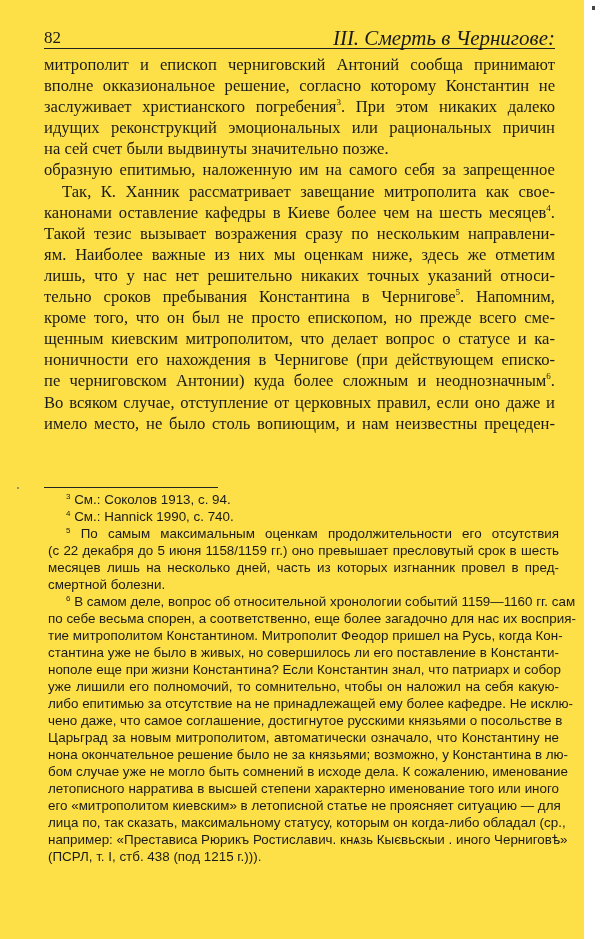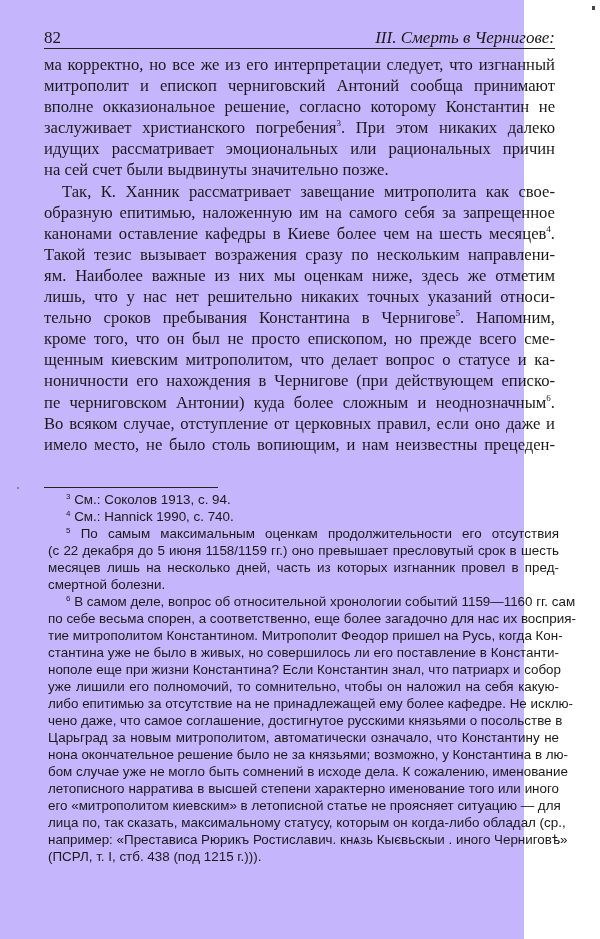--- a/index.html
+++ b/index.html
@@ -1,20 +1,20 @@
 <!DOCTYPE html>
 <html><head>
   <meta charset="utf-8">
   <style>
     html, body { margin: 0; padding: 0; background: #ffffff; }
     body { width: 600px; height: 939px; position: relative; overflow: hidden; color: #1a1a1a; }
-    .page { position: absolute; left: 0; top: 0; width: 524px; height: 939px; background: #c4b5fd; }
+    .page { position: absolute; left: 0; top: 0; width: 584px; height: 939px; background: #fde047; }
     .header { position: absolute; left: 44px; top: 28px; width: 511px; height: 20px; border-bottom: 1.5px solid #222; }
     .page-num { position: absolute; left: 0; top: 0; font-family: "Liberation Serif", serif; font-size: 17px; line-height: 20px; }
-    .running-head { position: absolute; right: 0; top: 0; font-family: "Liberation Serif", serif; font-style: italic; font-size: 17px; line-height: 20px; }
+    .running-head { position: absolute; right: 0; top: 0; font-family: "Liberation Serif", serif; font-style: italic; font-size: 21px; line-height: 20px; }
     .body-text { position: absolute; left: 44px; top: 54px; width: 511px; font-family: "Liberation Serif", serif; font-size: 16.6px; line-height: 21.1px; }
     .line { display: block; white-space: nowrap; text-align: justify; text-align-last: justify; height: 21.1px; }
     .line.last { text-align-last: left; }
     .line.indent { padding-left: 18px; }
     sup { font-size: 9px; line-height: 0; vertical-align: super; }
     .fn-rule { position: absolute; left: 44px; top: 487px; width: 174px; height: 0; border-top: 1.2px solid #222; }
     .footnotes { position: absolute; left: 48px; top: 491px; width: 511px; font-family: Liberation Sans, sans-serif; font-size: 13.4px; line-height: 17px; }
     .fline { display: block; white-space: nowrap; text-align: justify; text-align-last: justify; height: 17px; }
     .fline.indent { padding-left: 18px; }
     .fline.last { text-align-last: left; }
@@ -27,28 +27,27 @@
 
 <div class="page">
   <div class="corner-mark"></div>
 
   <div class="header">
     <span class="page-num">82</span>
     <span class="running-head">III. Смерть в Чернигове:</span>
   </div>
 
   <div class="body-text" id="body-text">
-      <span class="line"><span>ма корректно, но все же из его интерпретации следует, что изгнанный</span></span>
       <span class="line"><span>митрополит и епископ черниговский Антоний сообща принимают</span></span>
       <span class="line"><span>вполне окказиональное решение, согласно которому Константин не</span></span>
       <span class="line"><span>заслуживает христианского погребения</span><sup>3</sup><span>. При этом никаких далеко</span></span>
-      <span class="line"><span>идущих рассматривает эмоциональных или рациональных причин</span></span>
+      <span class="line"><span>идущих реконструкций эмоциональных или рациональных причин</span></span>
       <span class="line last"><span>на сей счет были выдвинуты значительно позже.</span></span>
+      <span class="line"><span>образную епитимью, наложенную им на самого себя за запрещенное</span></span>
       <span class="line indent"><span>Так, К. Ханник рассматривает завещание митрополита как свое-</span></span>
-      <span class="line"><span>образную епитимью, наложенную им на самого себя за запрещенное</span></span>
       <span class="line"><span>канонами оставление кафедры в Киеве более чем на шесть месяцев</span><sup>4</sup><span>.</span></span>
       <span class="line"><span>Такой тезис вызывает возражения сразу по нескольким направлени-</span></span>
       <span class="line"><span>ям. Наиболее важные из них мы оценкам ниже, здесь же отметим</span></span>
       <span class="line"><span>лишь, что у нас нет решительно никаких точных указаний относи-</span></span>
       <span class="line"><span>тельно сроков пребывания Константина в Чернигове</span><sup>5</sup><span>. Напомним,</span></span>
       <span class="line"><span>кроме того, что он был не просто епископом, но прежде всего сме-</span></span>
       <span class="line"><span>щенным киевским митрополитом, что делает вопрос о статусе и ка-</span></span>
       <span class="line"><span>ноничности его нахождения в Чернигове (при действующем еписко-</span></span>
       <span class="line"><span>пе черниговском Антонии) куда более сложным и неоднозначным</span><sup>6</sup><span>.</span></span>
       <span class="line"><span>Во всяком случае, отступление от церковных правил, если оно даже и</span></span>

